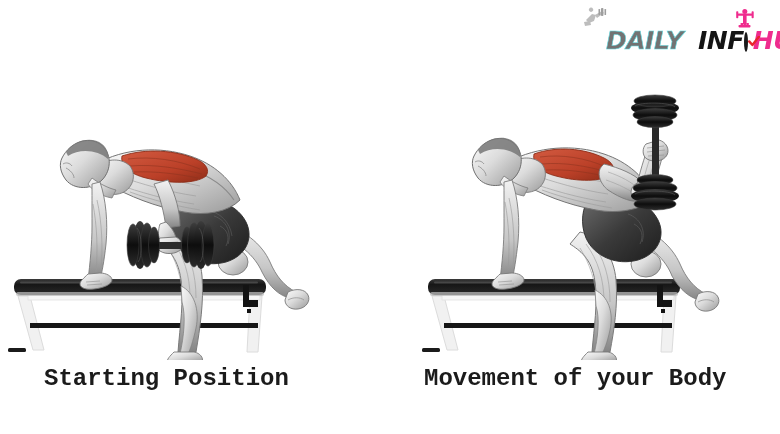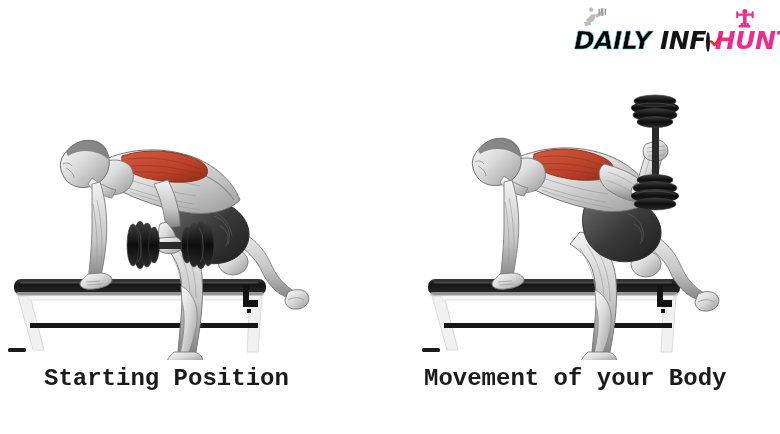--- a/index.html
+++ b/index.html
@@ -37,26 +37,27 @@
     justify-content: flex-start;
     font-family: "DejaVu Sans", sans-serif;
     font-weight: bold;
     font-style: italic;
     font-size: 25px;
     letter-spacing: -0.5px;
     line-height: 1;
     white-space: nowrap;
   }
   .word-daily {
-    color: #000000;
+    color: #737373;
+    margin-left: 32px;
     -webkit-text-stroke: 0.6px #63d8df;
   }
   .word-inf {
     color: #141414;
-    margin-left: 9px;
+    margin-left: 15px;
   }
   .word-hunt {
     color: #ef2c8e;
     margin-left: 5px;
   }
   #logo-check {
     display: inline-block;
     position: relative;
     width: 20px;
     height: 20px;

